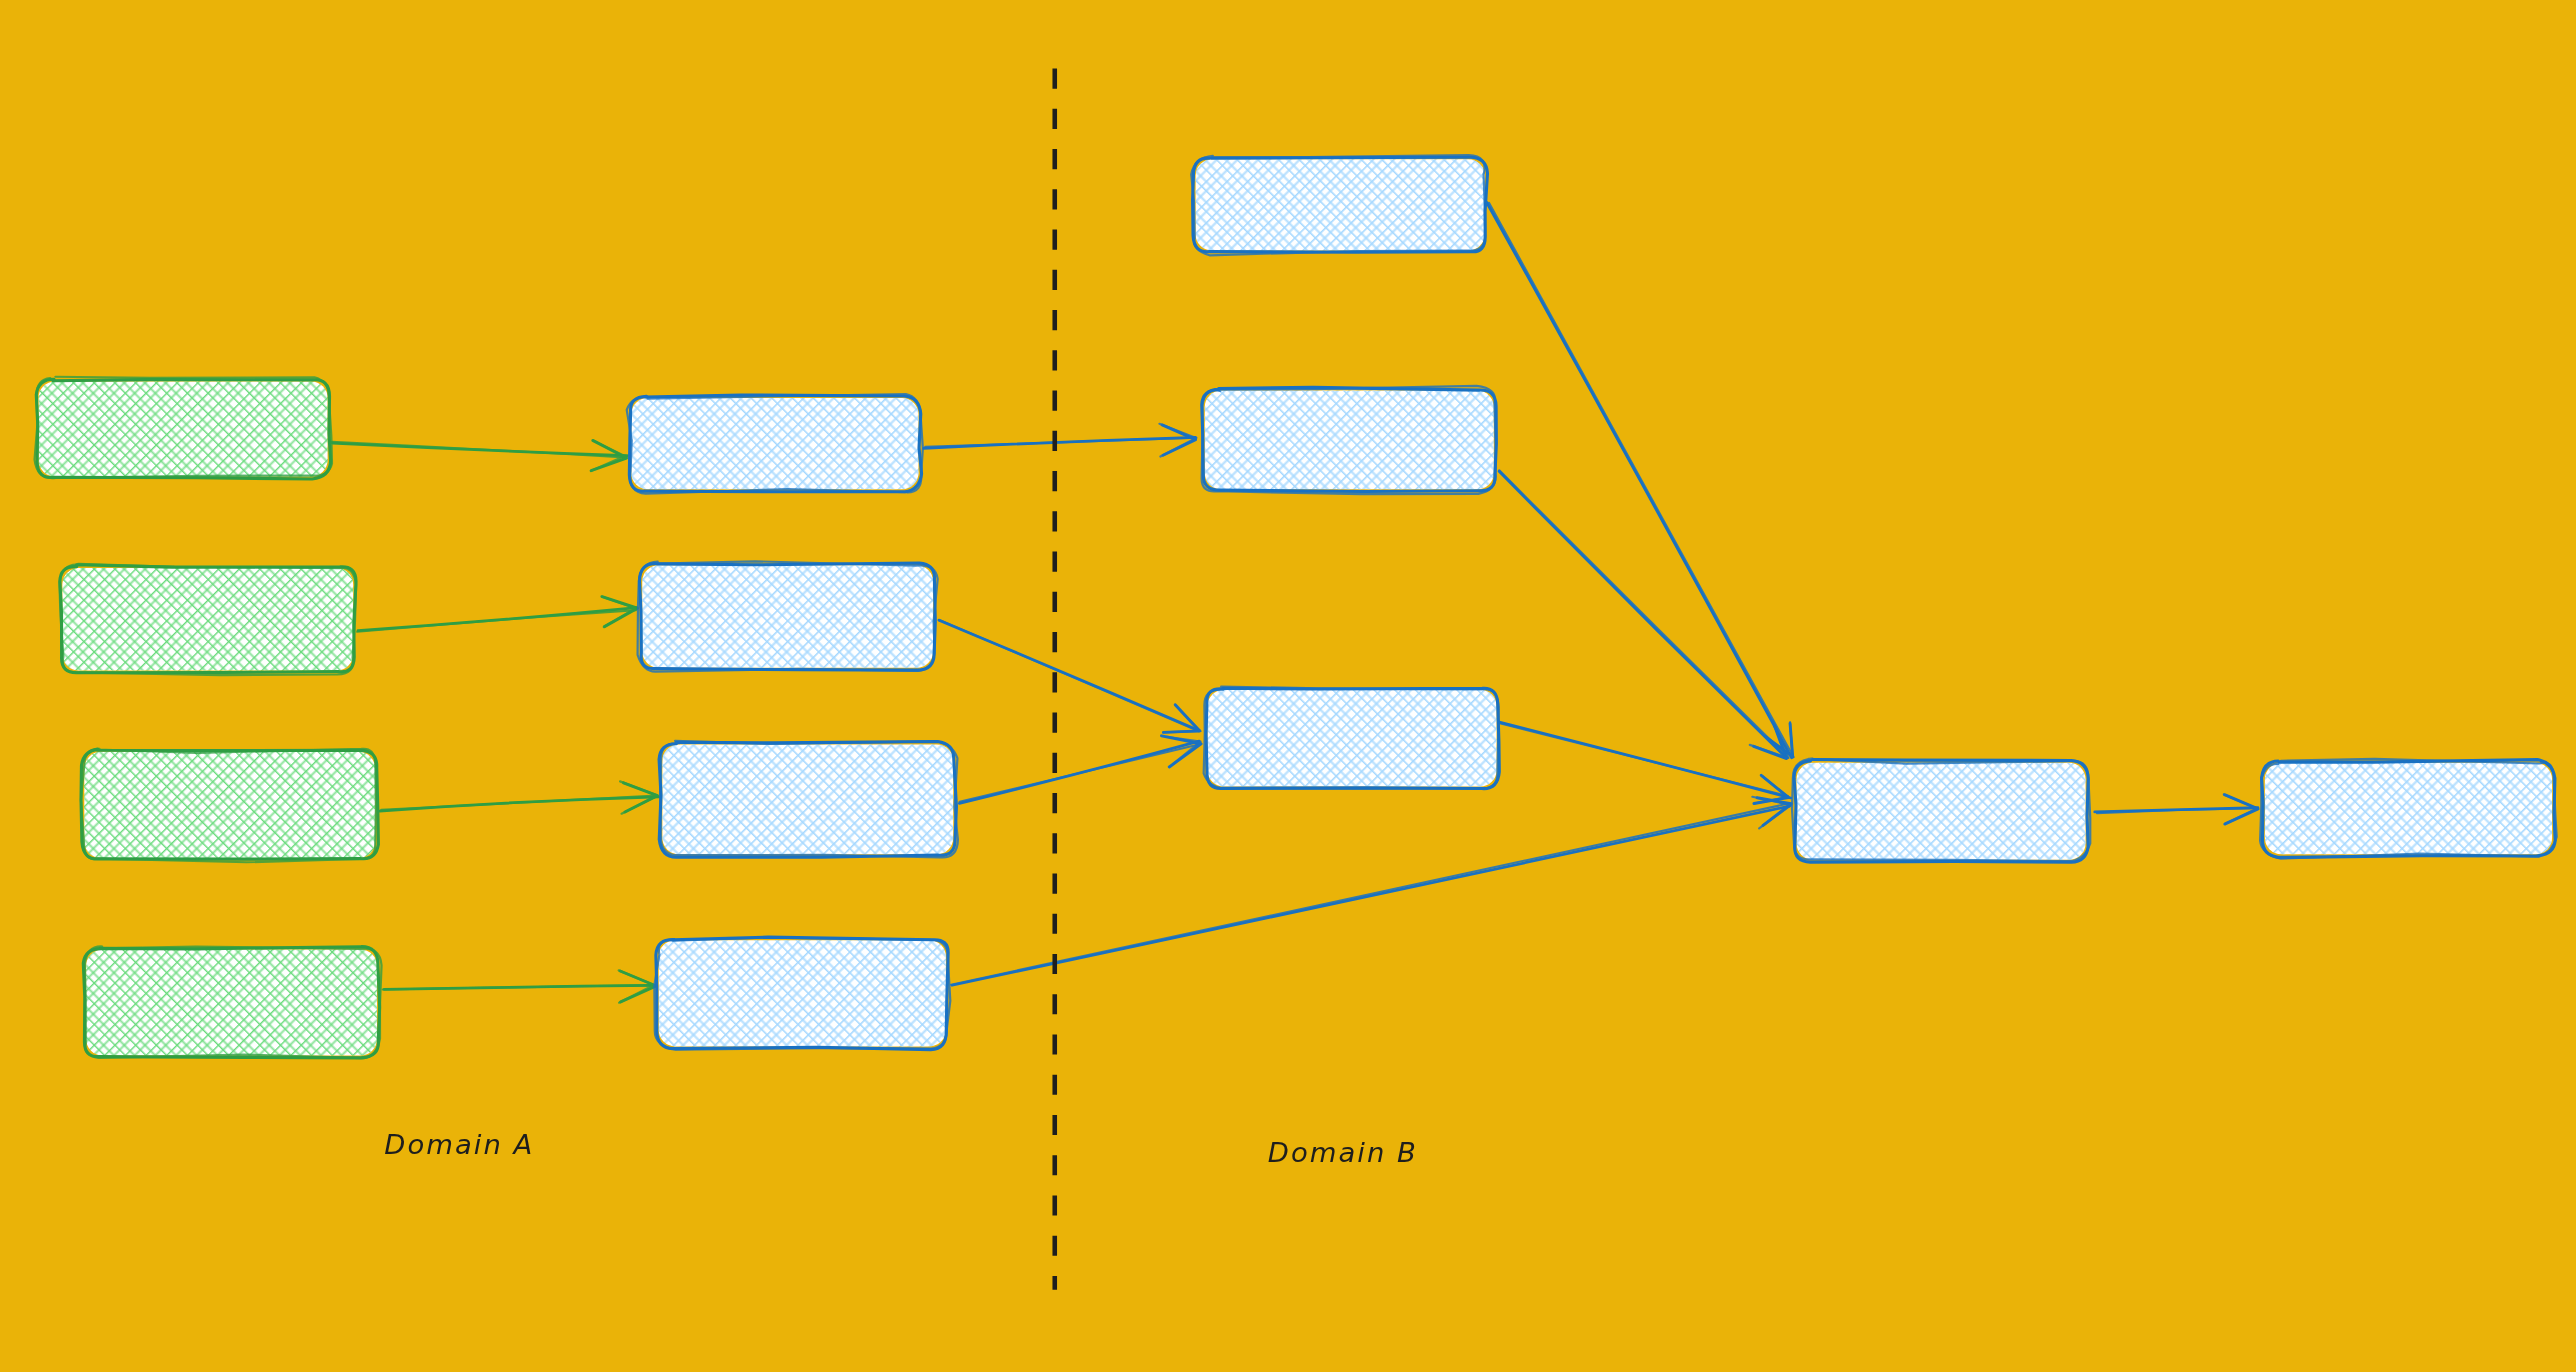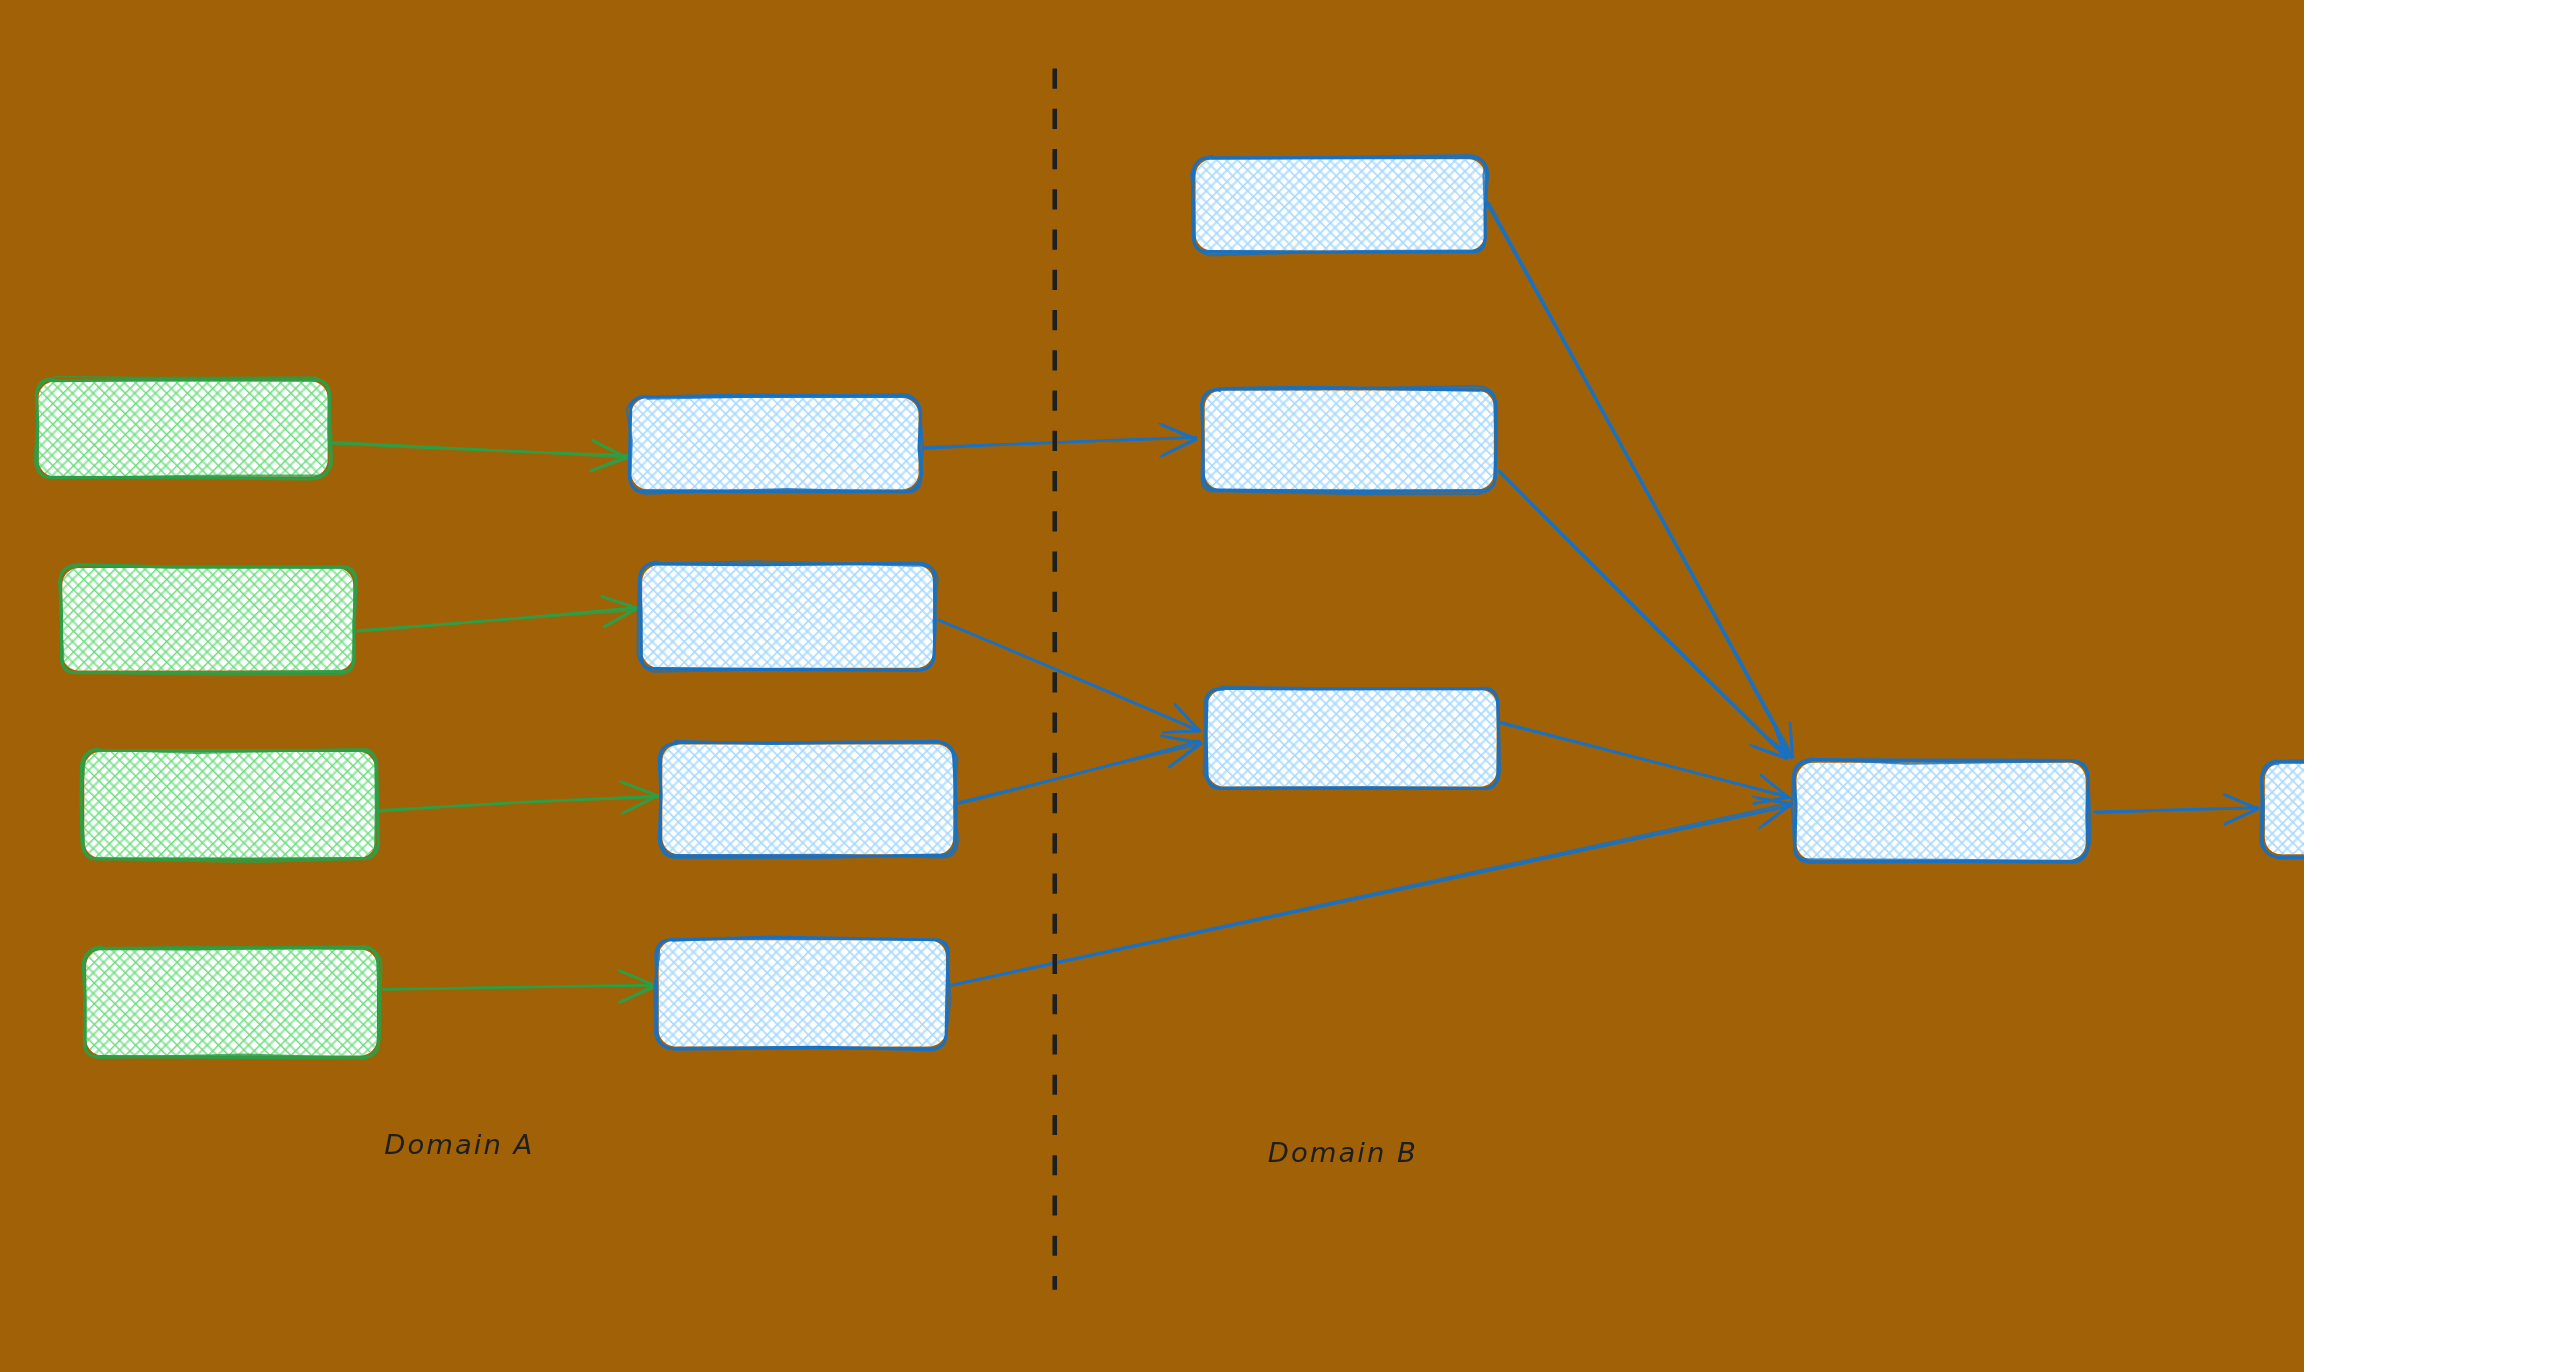--- a/index.html
+++ b/index.html
@@ -6,23 +6,23 @@
   html, body {
     margin: 0;
     padding: 0;
     background: #ffffff;
   }
   body {
     font-family: "DejaVu Sans", sans-serif;
   }
   #canvas-wrap {
     position: relative;
-    width: 2304px;
+    width: 2576px;
     height: 1372px;
-    background: #a16207;
+    background: #eab308;
     overflow: hidden;
   }
   #diagram-svg {
     position: absolute;
     left: 0;
     top: 0;
     width: 2576px;
     height: 1372px;
     display: block;
   }

